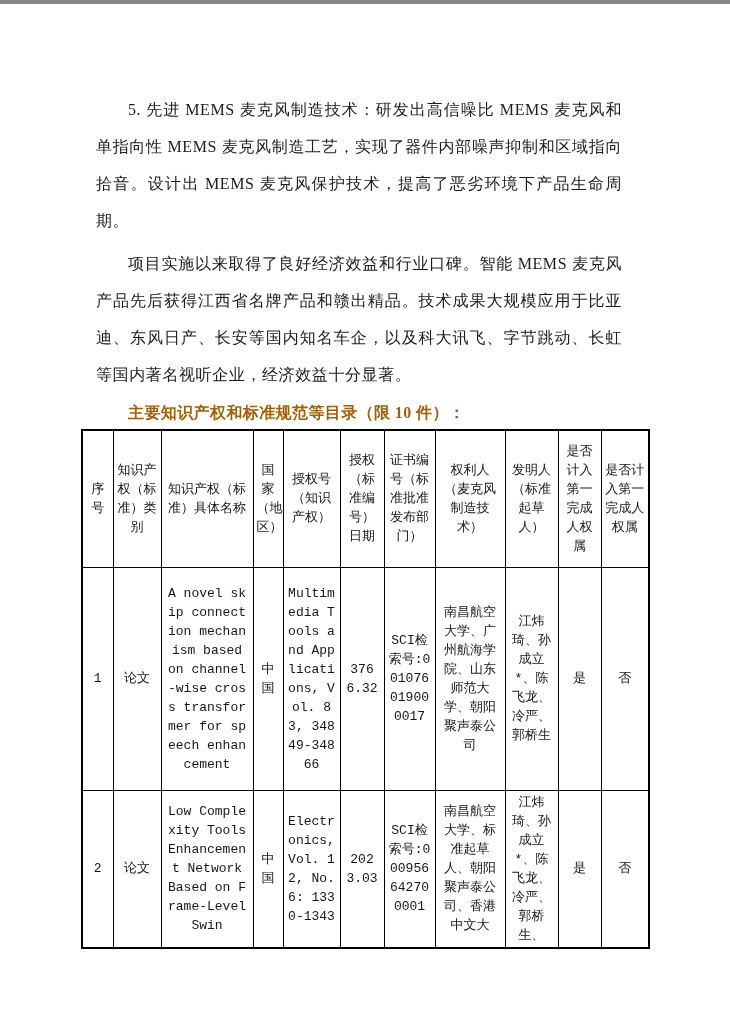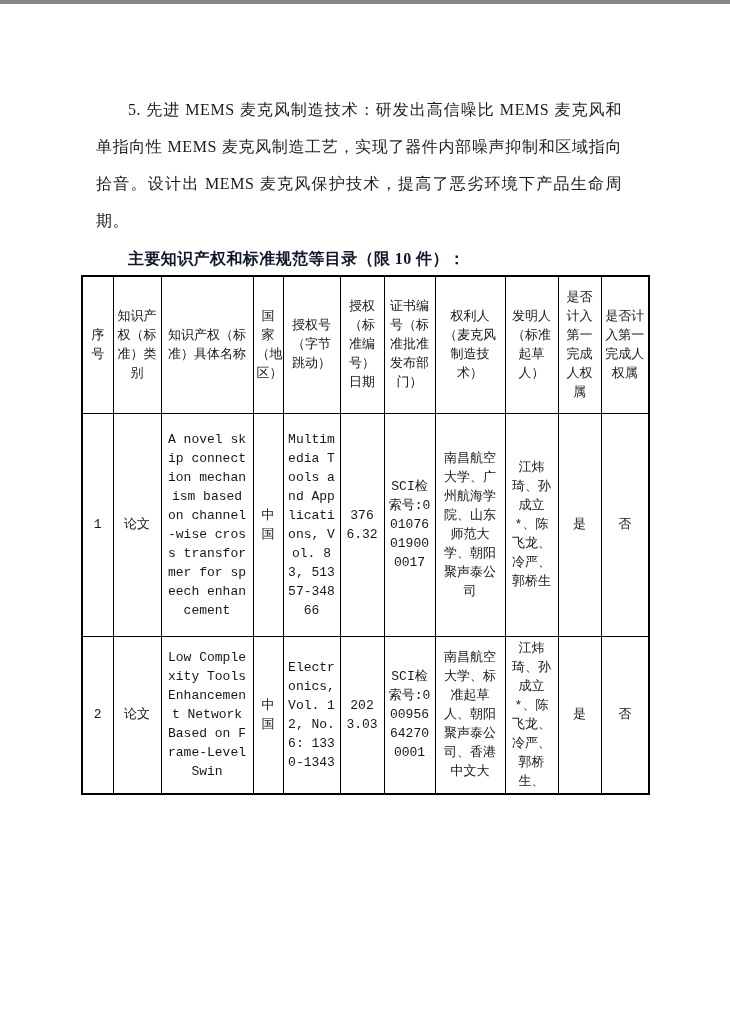--- a/index.html
+++ b/index.html
@@ -26,21 +26,21 @@
     letter-spacing: 0.6px;
     color: #1c1c1c;
   }
   p.caption {
     margin: 4px 0 0 0;
     font-size: 16px;
     line-height: 28px;
     text-indent: 32px;
     font-weight: bold;
     letter-spacing: 0.4px;
-    color: #0f172a;
+    color: #a16207;
   }
   table.ip-table {
     table-layout: fixed;
     border-collapse: collapse;
     width: 567px;
     margin: 2px 0 0 -15px;
     border: 2px solid #000;
     font-family: "Liberation Mono", "DejaVu Sans Mono", monospace;
   }
   table.ip-table th,
@@ -61,20 +61,21 @@
   tr.h-row2  { height: 153px; }
 </style>
 </head>
 <body>
 
 <div class="page">
   <div class="content">
 
     <p class="para">5. 先进 MEMS 麦克风制造技术：研发出高信噪比 MEMS 麦克风和单指向性 MEMS 麦克风制造工艺，实现了器件内部噪声抑制和区域指向拾音。设计出 MEMS 麦克风保护技术，提高了恶劣环境下产品生命周期。</p>
 
+    <p class="para">项目实施以来取得了良好经济效益和行业口碑。智能 MEMS 麦克风产品先后获得江西省名牌产品和赣出精品。技术成果大规模应用于比亚迪、东风日产、长安等国内知名车企，以及科大讯飞、字节跳动、长虹等国内著名视听企业，经济效益十分显著。</p>
 
     <p class="caption">主要知识产权和标准规范等目录（限 10 件）：</p>
 
     <table class="ip-table">
       <colgroup>
         <col style="width:31px">
           <col style="width:48px">
           <col style="width:92px">
         <col style="width:30px">
           <col style="width:57px">
@@ -84,34 +85,34 @@
           <col style="width:53px">
         <col style="width:43px">
           <col style="width:48px">
       </colgroup>
       <tbody>
         <tr class="h-header">
           <th>序号</th>
           <th>知识产权（标准）类别</th>
           <th>知识产权（标准）具体名称</th>
           <th>国家（地区）</th>
-          <th>授权号（字节跳动）</th>
+          <th>授权号（知识产权）</th>
           <th>授权（标准编号）日期</th>
           <th>证书编号（标准批准发布部门）</th>
           <th>权利人（麦克风制造技术）</th>
           <th>发明人（标准起草人）</th>
           <th>是否计入第一完成人权属</th>
           <th>是否计入第一完成人权属</th>
         </tr>
         <tr class="h-row1">
           <td>1</td>
           <td>论文</td>
           <td>A novel skip connection mechanism based on channel-wise cross transformer for speech enhancement</td>
           <td>中国</td>
-          <td>Multimedia Tools and Applications, Vol. 83, 51357-34866</td>
+          <td>Multimedia Tools and Applications, Vol. 83, 34849-34866</td>
           <td>3766.32</td>
           <td>SCI检索号:001076019000017</td>
           <td>南昌航空大学、广州航海学院、山东师范大学、朝阳聚声泰公司</td>
           <td>江炜琦、孙成立*、陈飞龙、冷严、郭桥生</td>
           <td>是</td>
           <td>否</td>
         </tr>
         <tr class="h-row2">
           <td>2</td>
           <td>论文</td>

